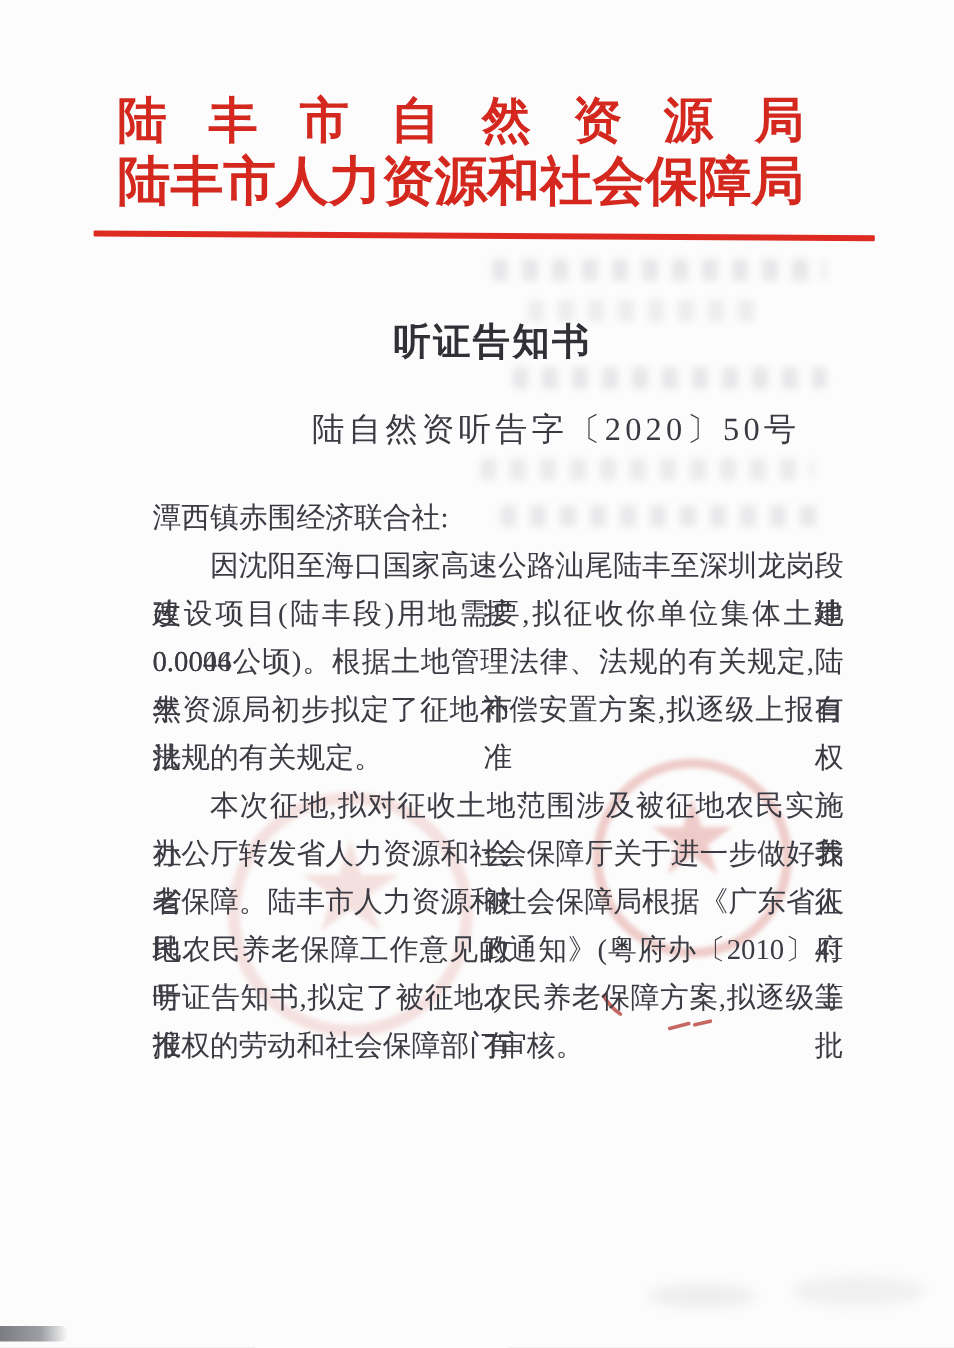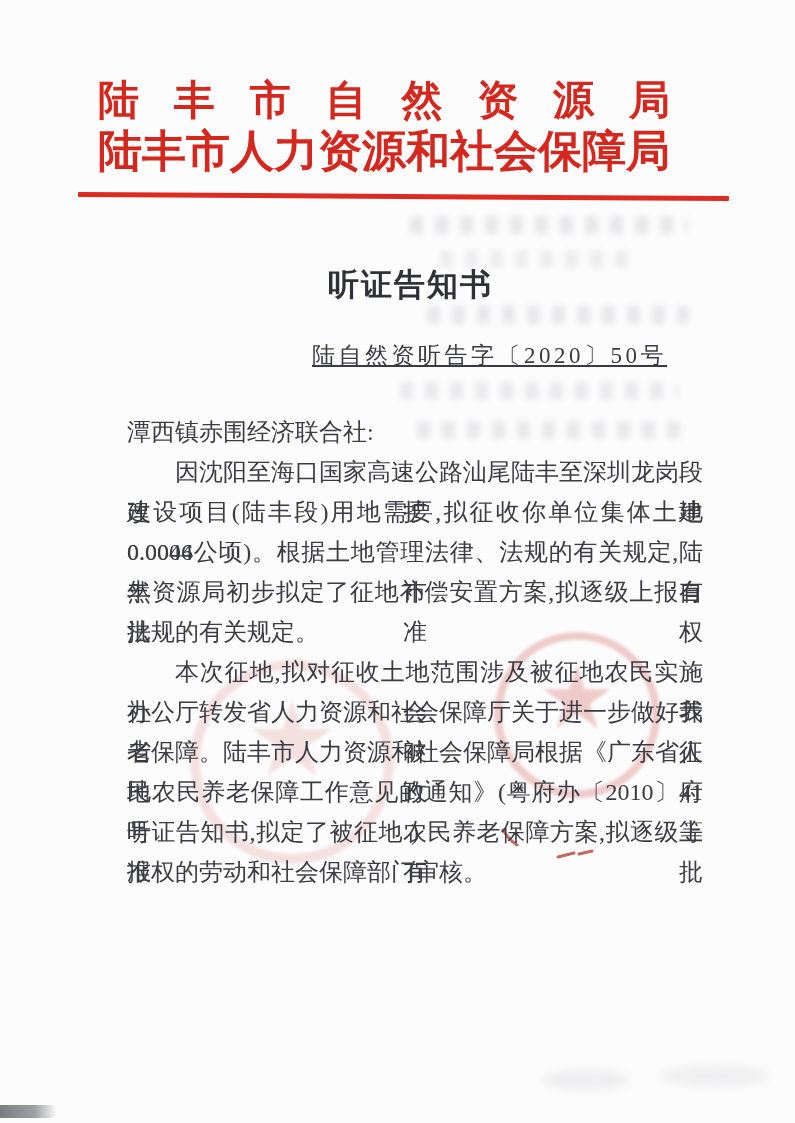--- a/index.html
+++ b/index.html
@@ -28,23 +28,22 @@
   }
   
   .doc-title{
     position:absolute;left:0;top:264px;width:100%;
     text-align:center;padding-left:26px;box-sizing:border-box;
     font-family:"Liberation Sans","DejaVu Sans",sans-serif;
     font-weight:700;font-size:31px;letter-spacing:2px;color:#303037;
   }
   .doc-number{
     position:absolute;right:128px;top:340px;
-    font-size:23px;letter-spacing:3.5px;color:#3a3a42;
+    font-size:27px;letter-spacing:3.5px;color:#3a3a42;
     font-family:"Liberation Serif","DejaVu Serif",serif;
-    text-decoration:underline;
   }
   
   .body-text{
     position:absolute;left:127px;top:412px;width:576px;
     font-size:24px;color:#3b3b43;z-index:2;
   }
   .body-text .bline{height:40px;line-height:40px;white-space:nowrap;}
   .body-text .bline.just{white-space:normal;text-align:justify;text-align-last:justify;}
   .body-text .bline.indent{text-indent:2em;}
   

